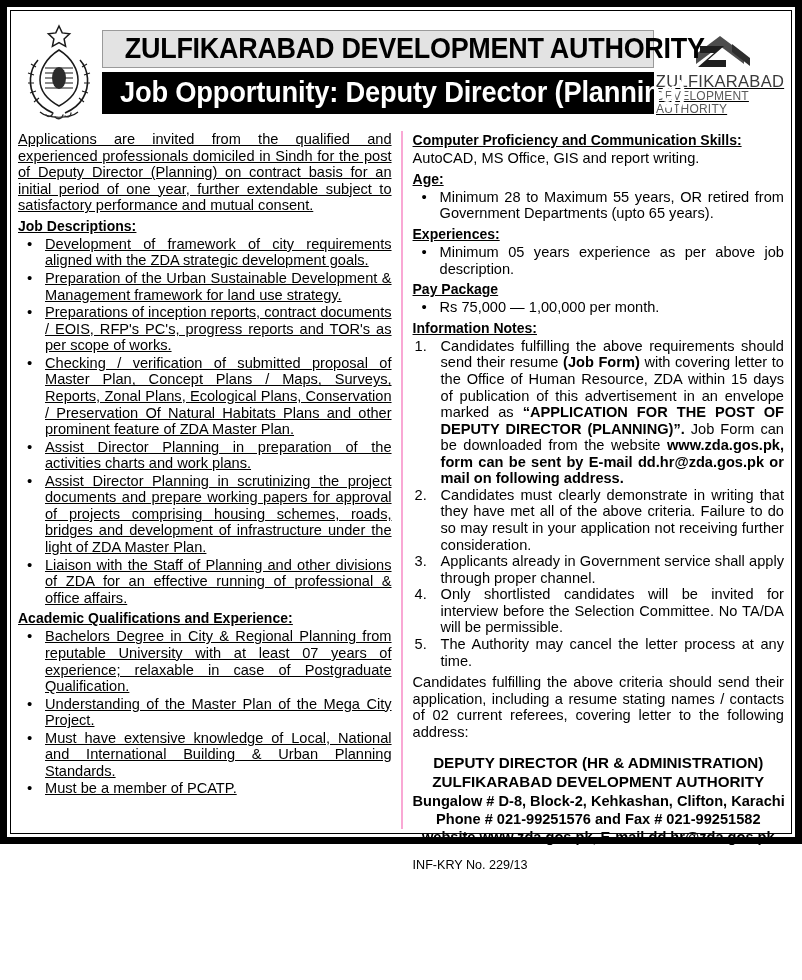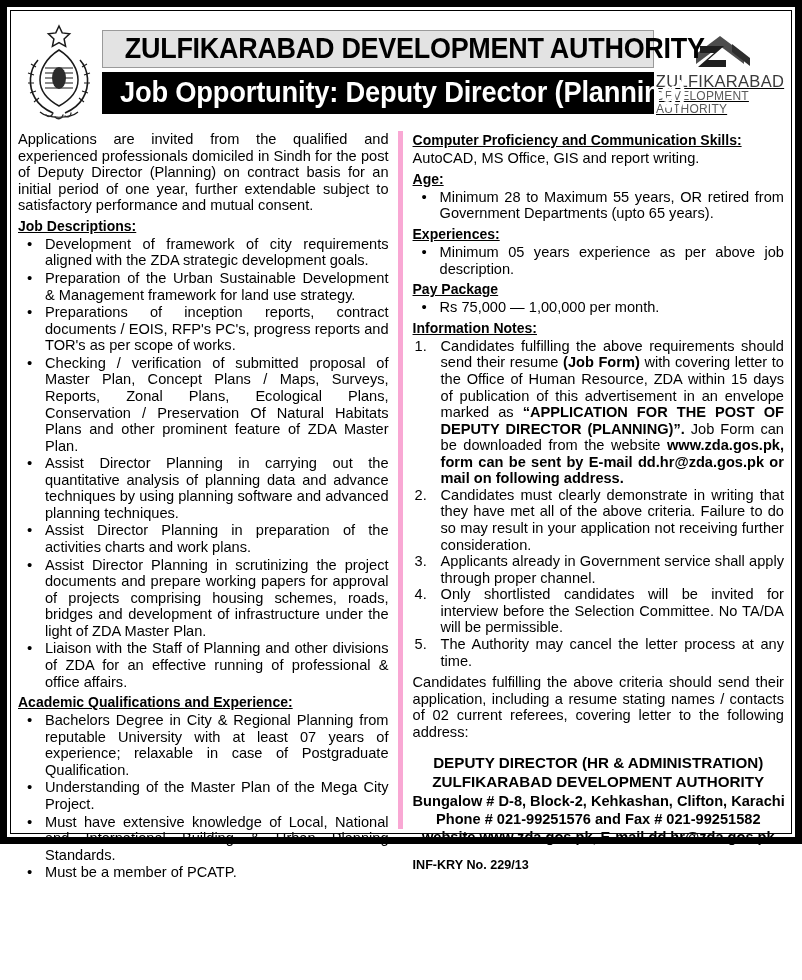--- a/index.html
+++ b/index.html
@@ -119,21 +119,22 @@
     min-height: 0;
     margin-top: 3px;
   }
   .col {
     box-sizing: border-box;
     min-width: 0;
   }
   .col-left {
     width: 50.2%;
     padding-right: 9px;
-    border-right: 5px solid #f9a8d4;
+    border-right: 2px solid #f9a8d4;
+    text-decoration: underline;
   }
   .col-right {
     width: 49.8%;
     padding-left: 10px;
   }
 
   p.para, li, .addr-line {
     font-size: 14.6px;
     line-height: 1.135;
   }
@@ -201,21 +202,21 @@
   }
   .addr-line {
     line-height: 1.26;
     white-space: nowrap;
   }
   .addr-line.big { font-size: 15.2px; }
   .inf-ref {
     margin-top: 11px;
     font-size: 12.6px;
     text-align: left;
-    font-weight: bold;
+    font-weight: normal;
   }
 </style>
 </head>
 <body>
 
 <div class="ad-outer">
 <div class="ad-inner">
 
   <div class="header">
 
@@ -272,21 +273,20 @@
     <div class="col col-left">
 
       <p class="para">Applications are invited from the qualified and experienced professionals domiciled in Sindh for the post of Deputy Director (Planning) on contract basis for an initial period of one year, further extendable subject to satisfactory performance and mutual consent.</p>
 
       <div class="section-head">Job Descriptions:</div>
       <ul class="bullets">
         <li>Development of framework of city requirements aligned with the ZDA strategic development goals.</li>
         <li>Preparation of the Urban Sustainable Development &amp; Management framework for land use strategy.</li>
         <li>Preparations of inception reports, contract documents / EOIS, RFP's PC's, progress reports and TOR's as per scope of works.</li>
         <li>Checking / verification of submitted proposal of Master Plan, Concept Plans / Maps, Surveys, Reports, Zonal Plans, Ecological Plans, Conservation / Preservation Of Natural Habitats Plans and other prominent feature of ZDA Master Plan.</li>
-        <li>Assist Director Planning in carrying out the quantitative analysis of planning data and advance techniques by using planning software and advanced planning techniques.</li>
         <li>Assist Director Planning in preparation of the activities charts and work plans.</li>
         <li>Assist Director Planning in scrutinizing the project documents and prepare working papers for approval of projects comprising housing schemes, roads, bridges and development of infrastructure under the light of ZDA Master Plan.</li>
         <li>Liaison with the Staff of Planning and other divisions of ZDA for an effective running of professional &amp; office affairs.</li>
       </ul>
 
       <div class="section-head">Academic Qualifications and Experience:</div>
       <ul class="bullets">
         <li>Bachelors Degree in City &amp; Regional Planning from reputable University with at least 07 years of experience; relaxable in case of Postgraduate Qualification.</li>
         <li>Understanding of the Master Plan of the Mega City Project.</li>
         <li>Must have extensive knowledge of Local, National and International Building &amp; Urban Planning Standards.</li>

